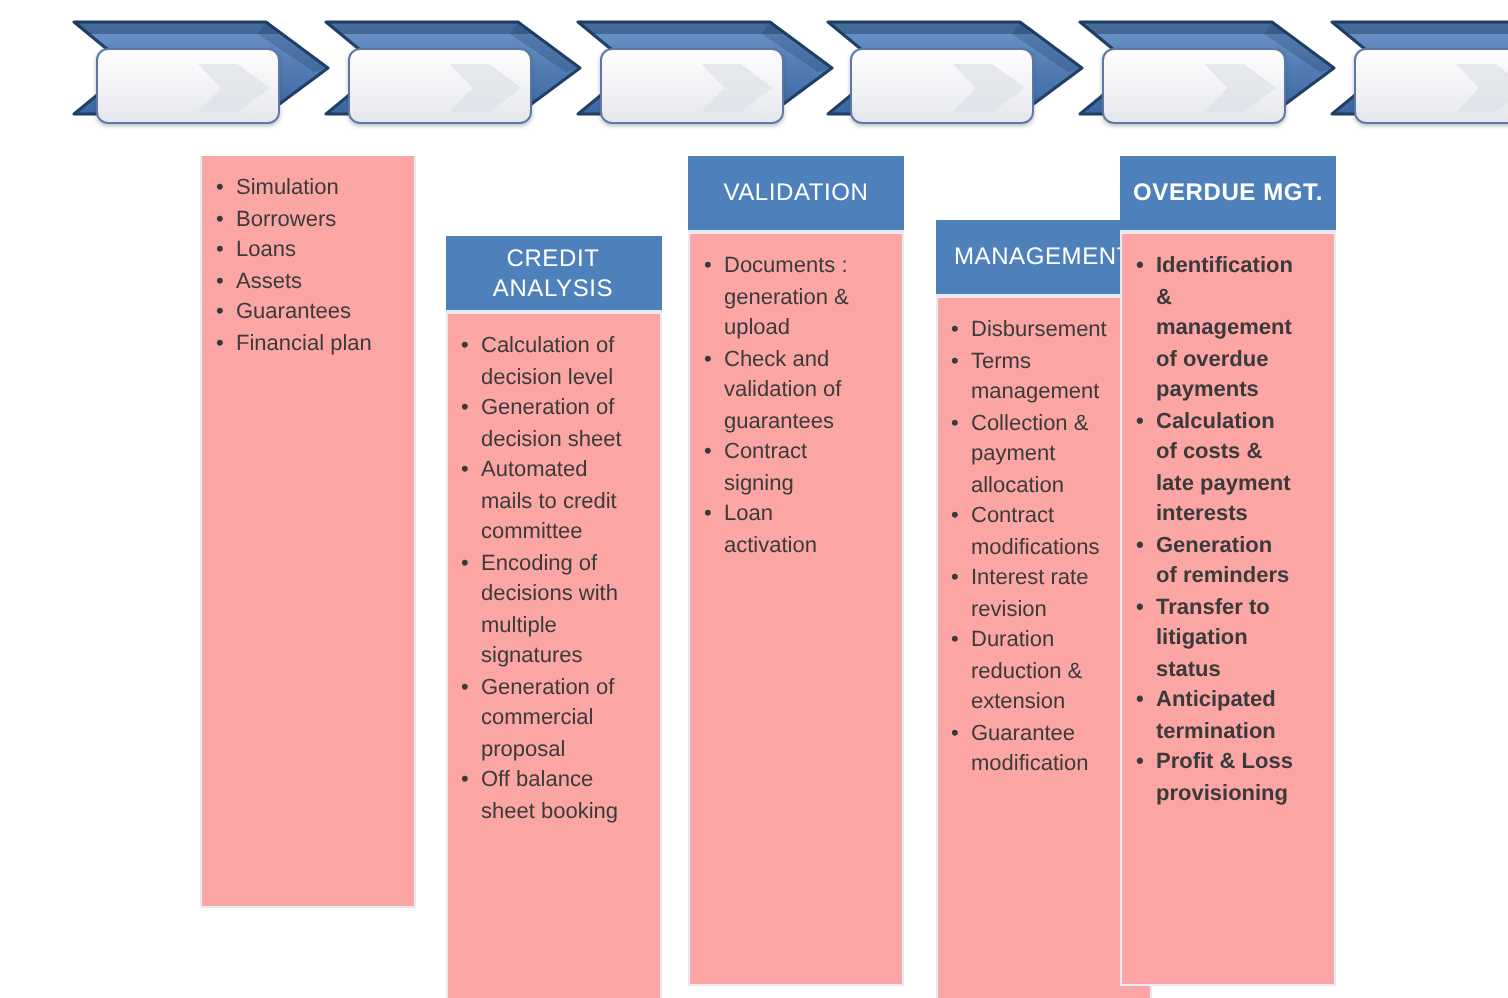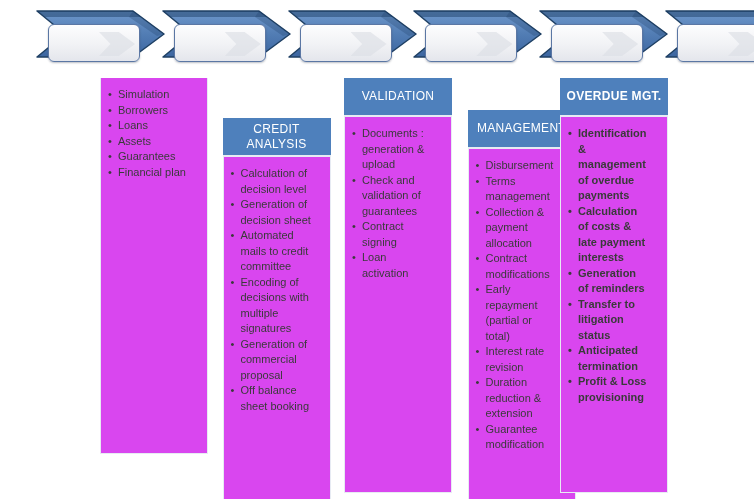--- a/index.html
+++ b/index.html
@@ -30,21 +30,21 @@
 
   
   .column { position:absolute; top:78px; width:108px; height:415px; }
   .col-header {
     height:39px; box-sizing:border-box; background:#4E80BC; color:#ffffff;
     display:flex; align-items:center; justify-content:center; text-align:center;
     font-size:12px; letter-spacing:.3px; line-height:1.25; white-space:pre-line;
     border-bottom:2px solid #E7EBF3;
   }
   .col-body {
-    height:376px; box-sizing:border-box; background:#d946ef;
+    height:376px; box-sizing:border-box; background:#fca5a5;
     border:1px solid #E7EBF3; border-top:none;
     padding:9px 18px 0 6px;
   }
   .col-body ul { list-style:none; margin:0; padding:0;
     font-size:11px; line-height:15.5px; color:#3A3A3A; }
   .col-body li { position:relative; padding-left:11px; }
   .col-body li::before { content:"\2022"; position:absolute; left:1px; }
 </style>
 </head>
 <body>
@@ -161,21 +161,20 @@
         </div>
       </div>
       <div class="column" style="left: 467.5px; margin-top: 32px;">
         <div class="col-header">MANAGEMENT</div>
         <div class="col-body">
           <ul>
             <li>Disbursement</li>
             <li>Terms management</li>
             <li>Collection &amp; payment allocation</li>
             <li>Contract modifications</li>
-            <li>Early repayment (partial or total)</li>
             <li>Interest rate revision</li>
             <li>Duration reduction &amp; extension</li>
             <li>Guarantee modification</li>
           </ul>
         </div>
       </div>
       <div class="column" style="left: 560px; font-weight: bold;">
         <div class="col-header">OVERDUE MGT.</div>
         <div class="col-body">
           <ul>

